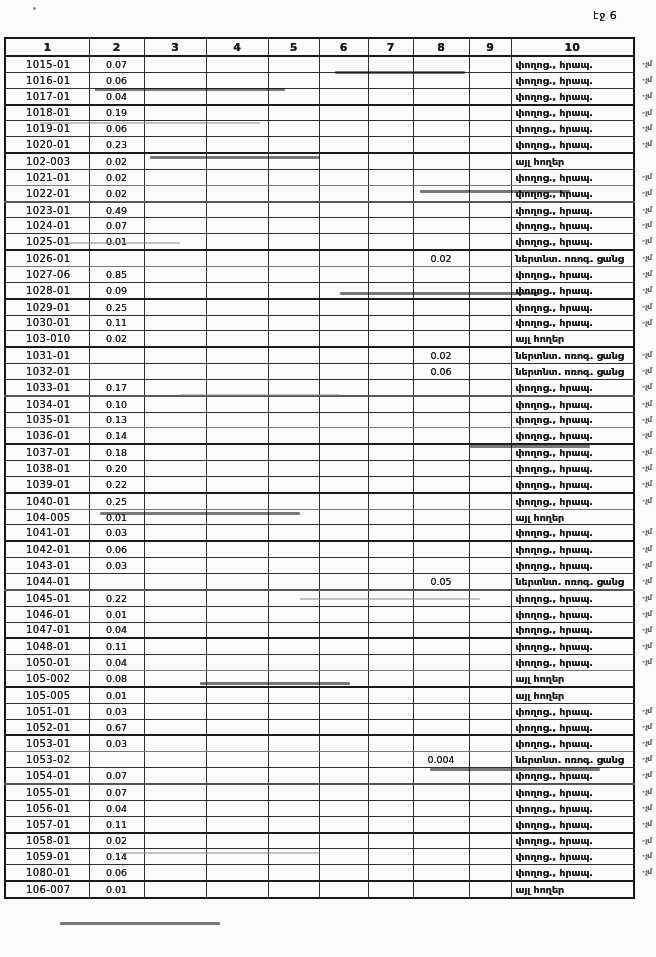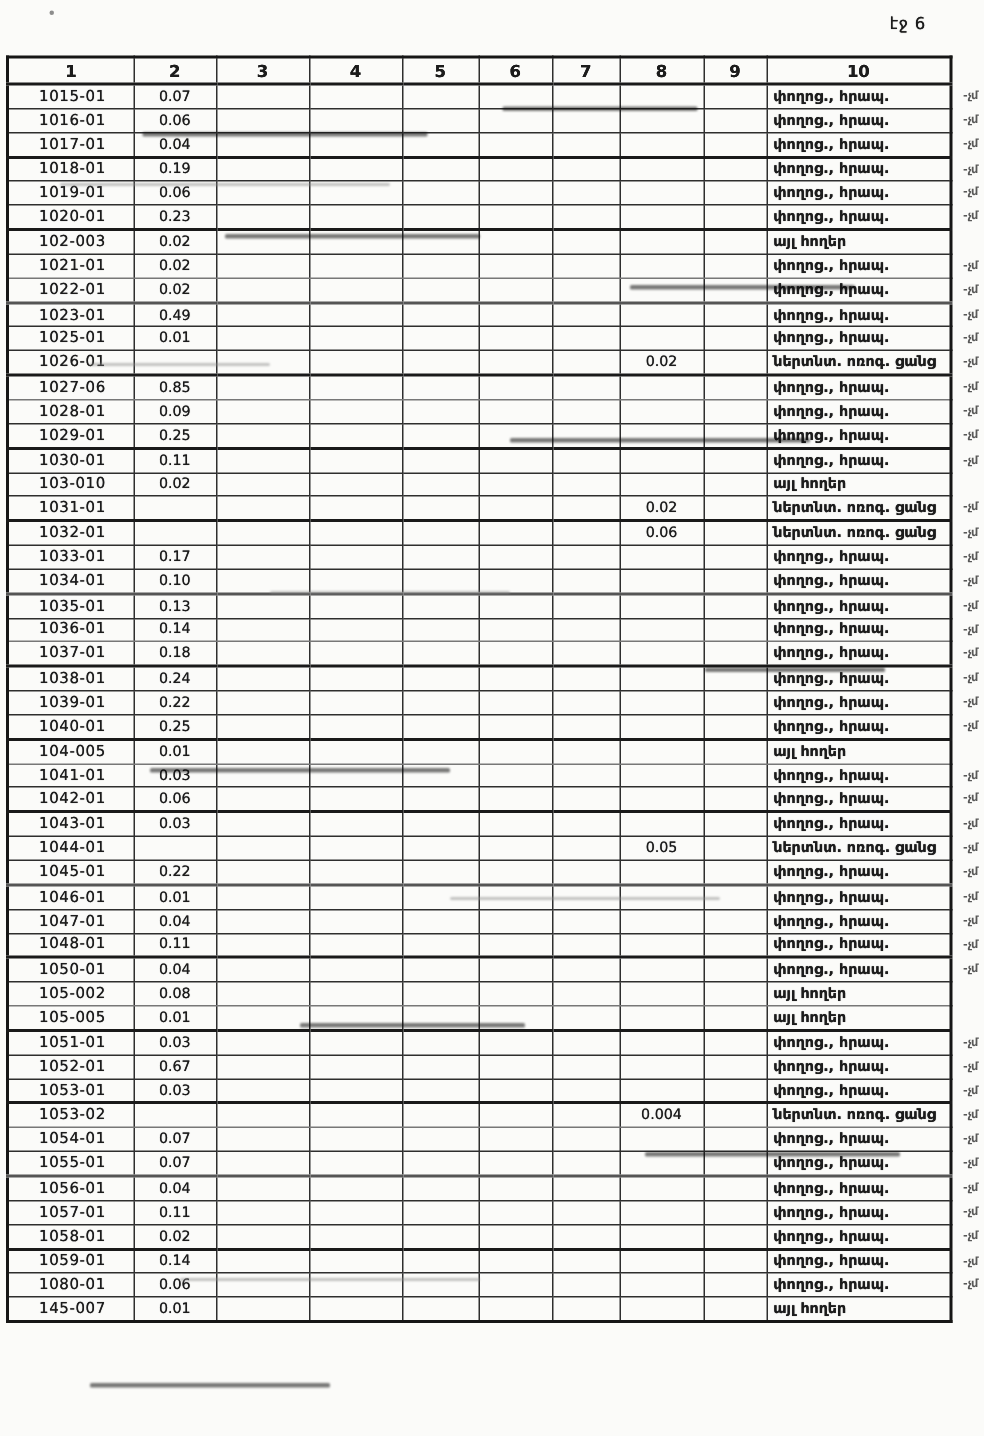--- a/index.html
+++ b/index.html
@@ -209,20 +209,32 @@
         <td class="c3"></td>
         <td class="c4"></td>
         <td class="c5"></td>
         <td class="c6"></td>
         <td class="c7"></td>
         <td class="c8"></td>
         <td class="c9"></td>
         <td class="c10"><span>փողոց., հրապ.</span><span class="note">չմ</span></td>
       </tr>
       <tr>
+        <td class="c1">1024-01</td>
+        <td class="c2">0.07</td>
+        <td class="c3"></td>
+        <td class="c4"></td>
+        <td class="c5"></td>
+        <td class="c6"></td>
+        <td class="c7"></td>
+        <td class="c8"></td>
+        <td class="c9"></td>
+        <td class="c10"><span>փողոց., հրապ.</span><span class="note">չմ</span></td>
+      </tr>
+      <tr>
         <td class="c1">1025-01</td>
         <td class="c2">0.01</td>
         <td class="c3"></td>
         <td class="c4"></td>
         <td class="c5"></td>
         <td class="c6"></td>
         <td class="c7"></td>
         <td class="c8"></td>
         <td class="c9"></td>
         <td class="c10"><span>փողոց., հրապ.</span><span class="note">չմ</span></td>
@@ -378,21 +390,21 @@
         <td class="c4"></td>
         <td class="c5"></td>
         <td class="c6"></td>
         <td class="c7"></td>
         <td class="c8"></td>
         <td class="c9"></td>
         <td class="c10"><span>փողոց., հրապ.</span><span class="note">չմ</span></td>
       </tr>
       <tr>
         <td class="c1">1038-01</td>
-        <td class="c2">0.24</td>
+        <td class="c2">0.20</td>
         <td class="c3"></td>
         <td class="c4"></td>
         <td class="c5"></td>
         <td class="c6"></td>
         <td class="c7"></td>
         <td class="c8"></td>
         <td class="c9"></td>
         <td class="c10"><span>փողոց., հրապ.</span><span class="note">չմ</span></td>
       </tr>
       <tr>
@@ -689,21 +701,21 @@
         <td class="c3"></td>
         <td class="c4"></td>
         <td class="c5"></td>
         <td class="c6"></td>
         <td class="c7"></td>
         <td class="c8"></td>
         <td class="c9"></td>
         <td class="c10"><span>փողոց., հրապ.</span><span class="note">չմ</span></td>
       </tr>
       <tr>
-        <td class="c1">145-007</td>
+        <td class="c1">106-007</td>
         <td class="c2">0.01</td>
         <td class="c3"></td>
         <td class="c4"></td>
         <td class="c5"></td>
         <td class="c6"></td>
         <td class="c7"></td>
         <td class="c8"></td>
         <td class="c9"></td>
         <td class="c10"><span>այլ հողեր</span><span class="note"></span></td>
       </tr>

